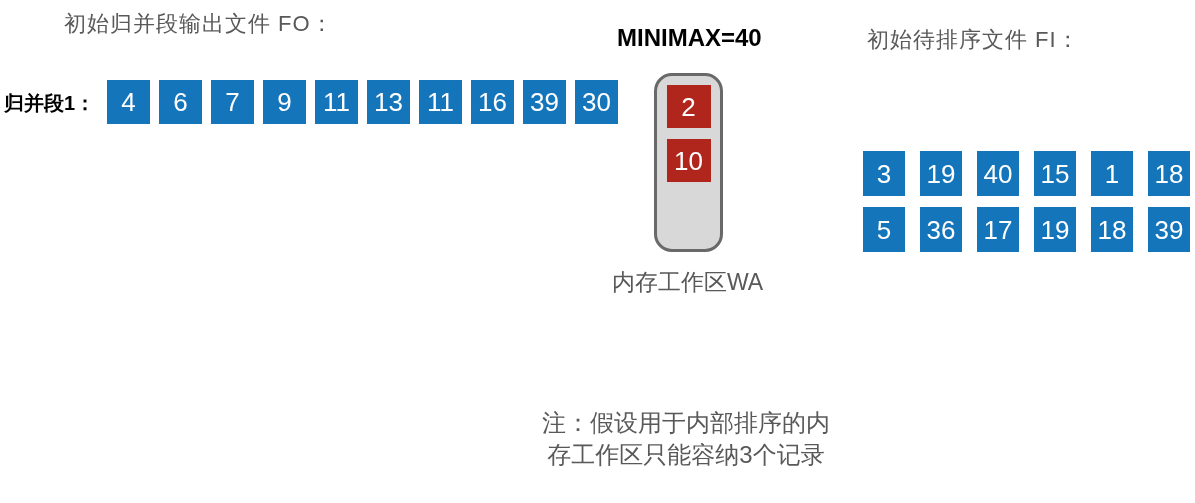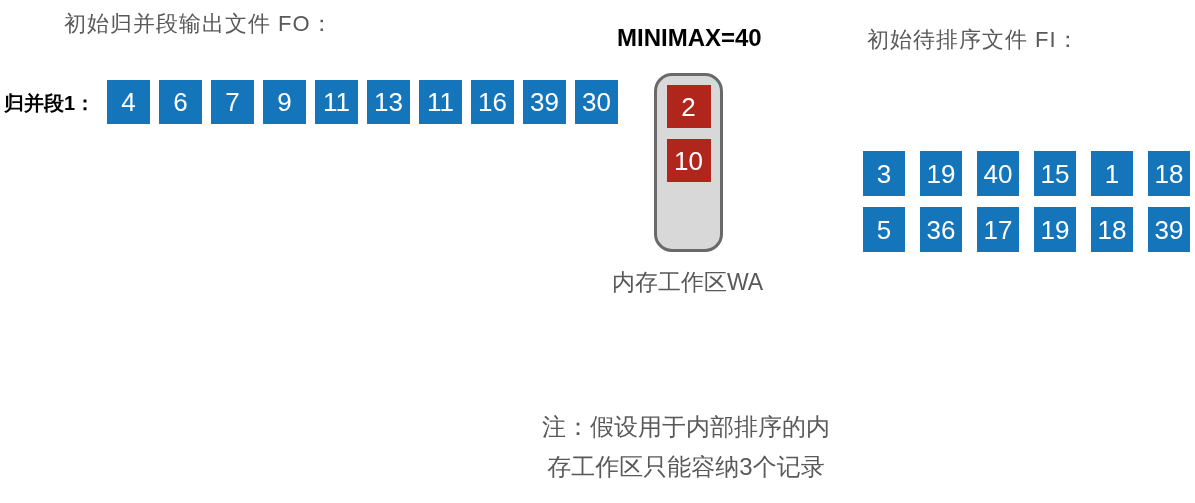--- a/index.html
+++ b/index.html
@@ -78,21 +78,21 @@
     column-gap: 15px;
     row-gap: 11px;
   }
   .fi-cell { width: 42px; height: 45px; }
 
   #note-text {
     left: 540px; top: 407px;
     width: 292px;
     text-align: center;
     font-size: 24px;
-    line-height: 40px;
+    line-height: 32px;
     color: #595959;
     white-space: pre-line;
   }
 </style>
 </head>
 <body>
 
 <div id="fo-title" class="abs section-title">初始归并段输出文件 FO：</div>
 
 <div id="segment-label" class="abs">归并段1：</div>

